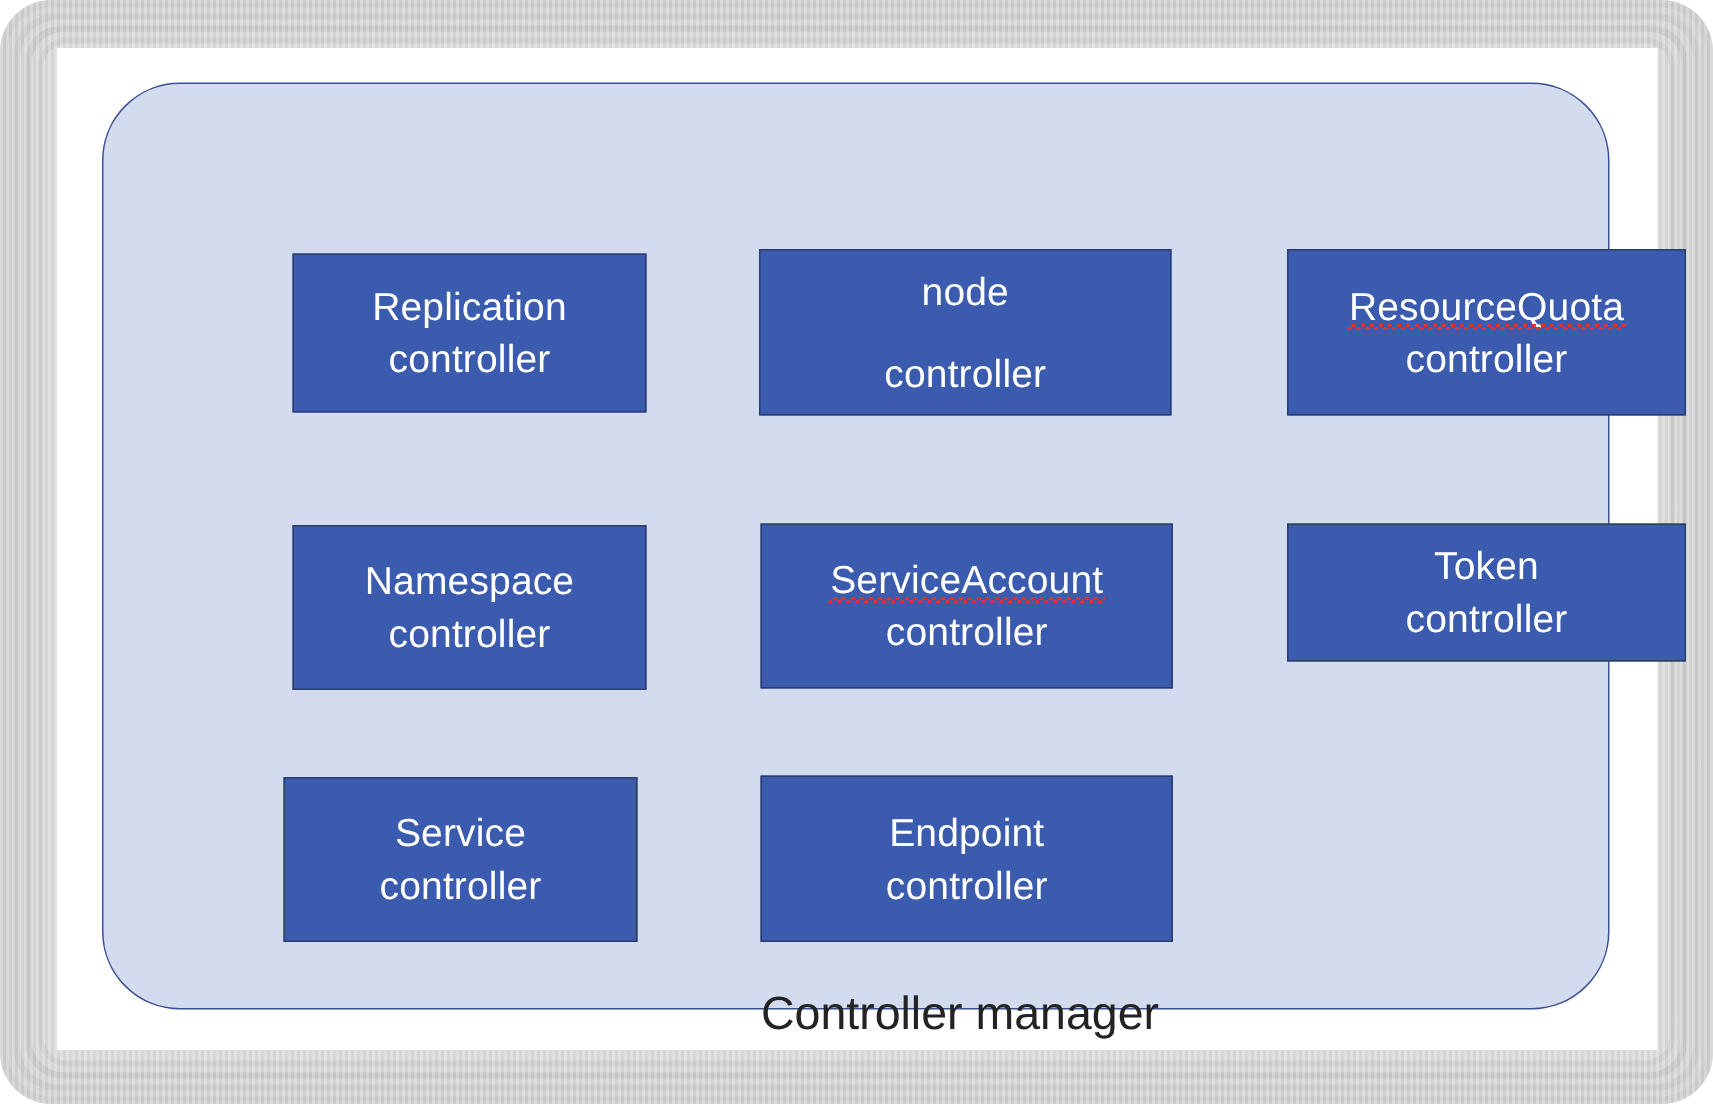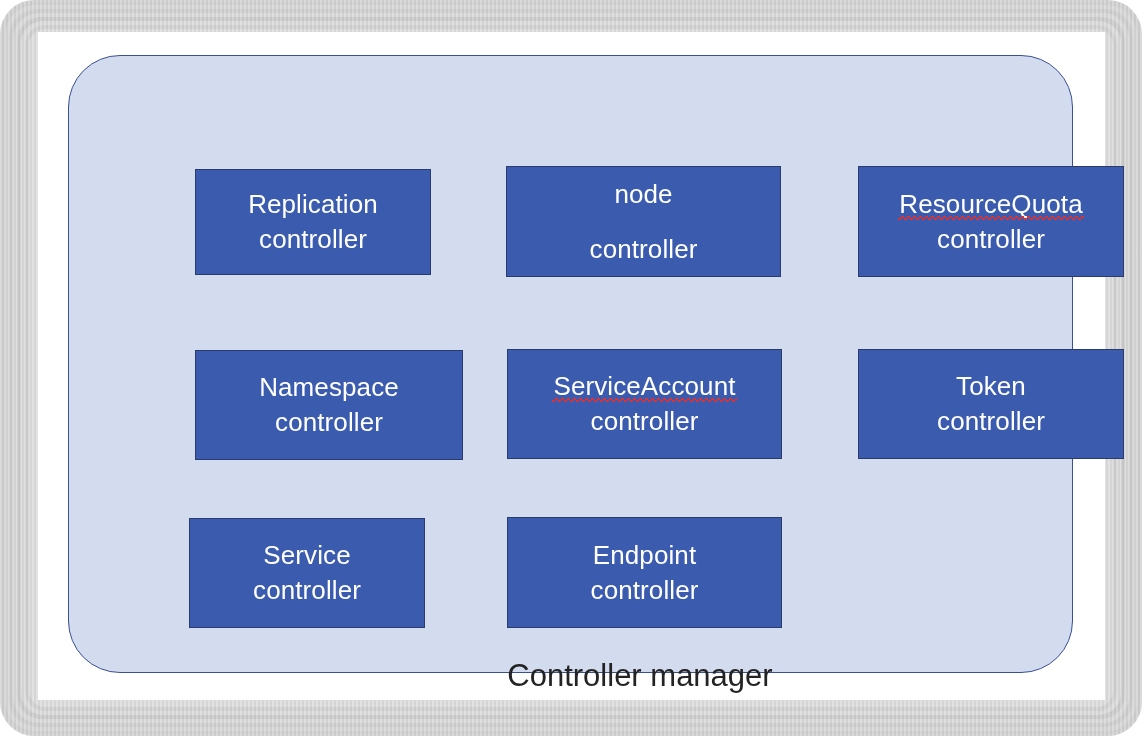--- a/index.html
+++ b/index.html
@@ -112,23 +112,23 @@
     background-size: 6px 4px;
     background-repeat: repeat-x;
     pointer-events: none;
   }
 
   
   #box-replication    { left: 126px; top: 113px; width: 236px; height: 106px; }
   #box-node           { left: 437px; top: 110px; width: 275px; height: 111px; gap: 20px; }
   #box-resourcequota  { left: 789px; top: 110px; width: 266px; height: 111px; }
   
-  #box-namespace      { left: 126px; top: 294px; width: 268px; height: 110px; }
+  #box-namespace      { left: 126px; top: 294px; width: 236px; height: 110px; }
   #box-serviceaccount { left: 438px; top: 293px; width: 275px; height: 110px; align-items: center; }
-  #box-token          { left: 789px; top: 293px; width: 266px; height: 110px; }
+  #box-token          { left: 789px; top: 293px; width: 266px; height: 92px; }
   
   #box-service        { left: 120px; top: 462px; width: 236px; height: 110px; }
   #box-endpoint       { left: 438px; top: 461px; width: 275px; height: 111px; }
 
   
   #caption {
     position: absolute;
     left: 0;
     top: 602px;
     width: 1142px;

